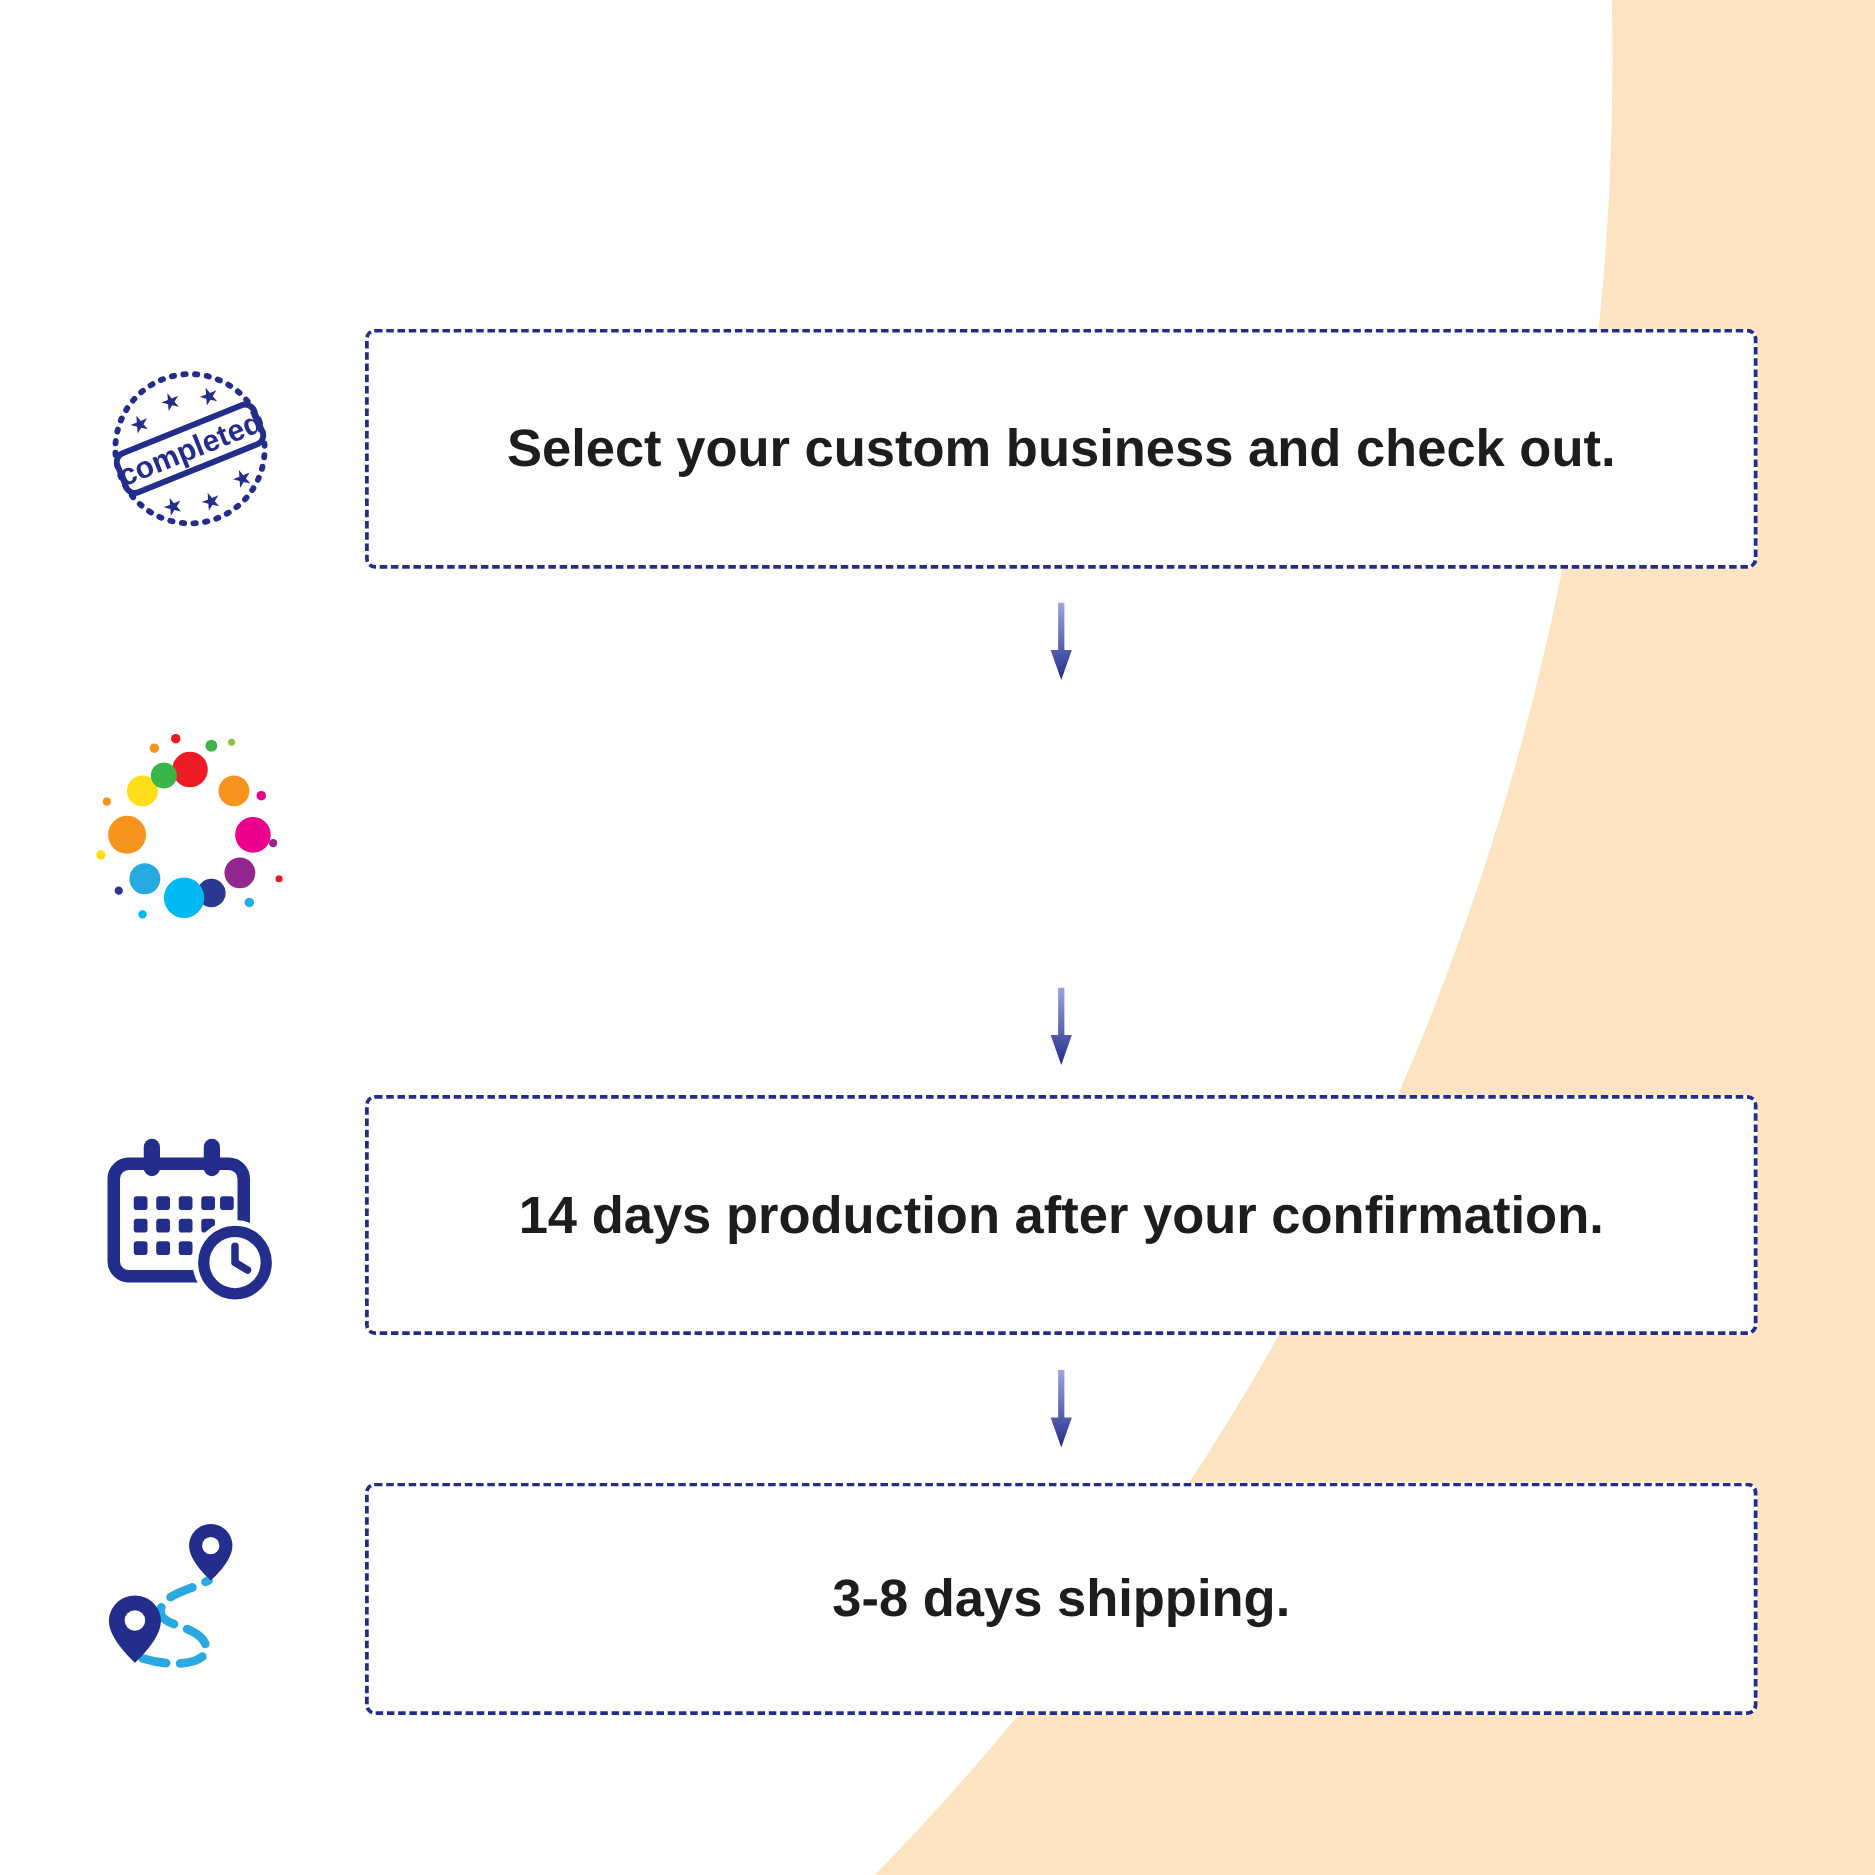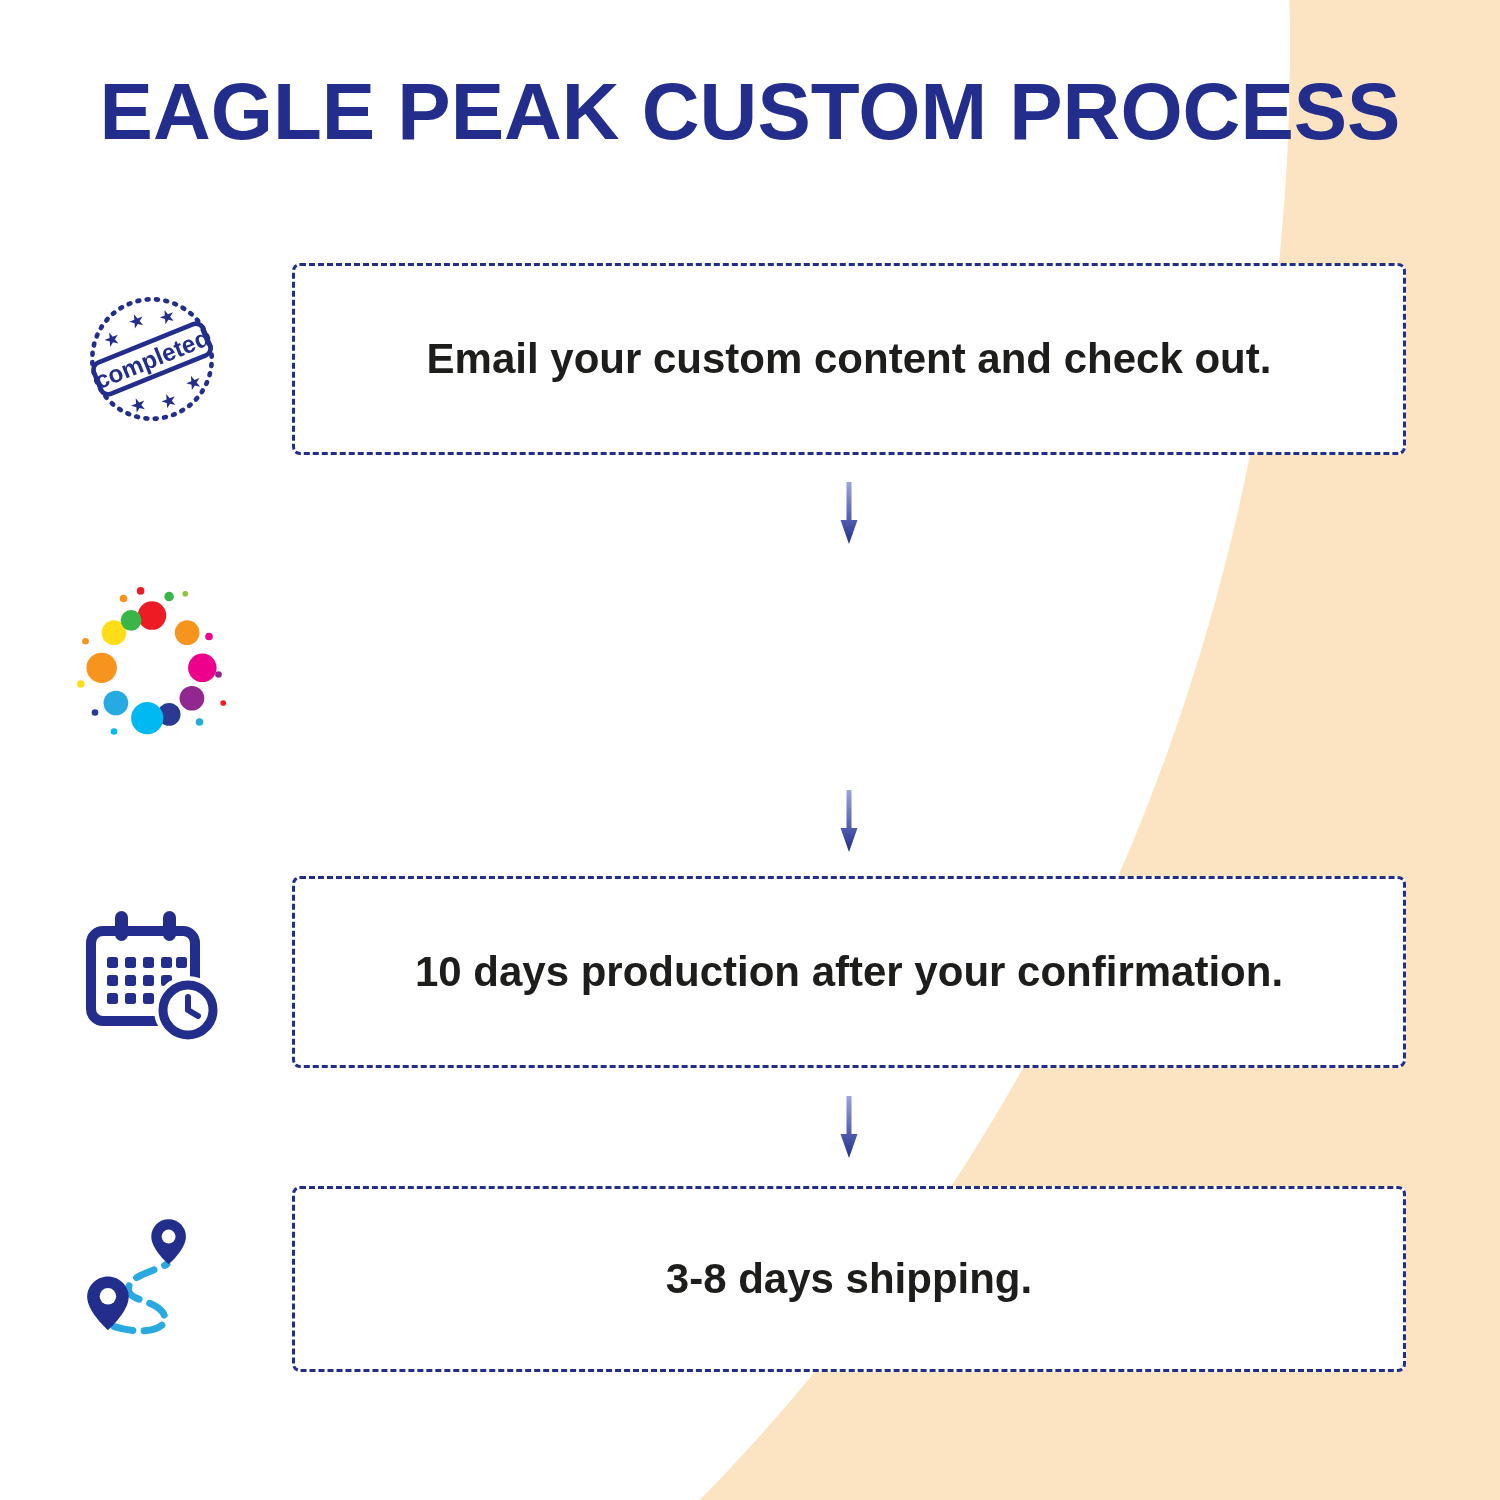--- a/index.html
+++ b/index.html
@@ -49,41 +49,40 @@
       <stop offset="0" stop-color="#9aa6dd"></stop>
       <stop offset="1" stop-color="#232e8c"></stop>
     </linearGradient>
   </defs>
 </svg>
 
 <div class="white-circle"></div>
 
 <div class="content">
 
-  <div class="title">EAGLE PEAK CUSTOM PROCESS</div>
 
   <div class="icon" id="icon-0">
     <svg viewBox="0 0 150 150">
       <g transform="rotate(-22 75 75)" fill="none" stroke="#232e8c">
         <circle cx="75" cy="75" r="64" stroke-width="5" stroke-dasharray="2 8" stroke-linecap="round"></circle>
         <rect x="12" y="57" width="126" height="36" rx="8" stroke-width="5" fill="#ffffff"></rect>
         <text class="stamp-text" x="75" y="84" font-size="26" text-anchor="middle" fill="#232e8c" stroke="none">completed</text>
         <g fill="#232e8c" stroke="none" font-size="20" text-anchor="middle">
           <text x="43" y="46">★</text>
             <text x="75" y="38">★</text>
             <text x="107" y="46">★</text>
           <text x="43" y="122">★</text>
             <text x="75" y="130">★</text>
             <text x="107" y="122">★</text>
         </g>
       </g>
     </svg>
   </div>
   <div class="step-box" id="box-0">
-    <span>Email your custom content and check out.</span>
+    <span>Select your custom business and check out.</span>
   </div>
 
   <div class="arrow" id="arrow-0">
     <svg viewBox="0 0 18 62">
         <polygon points="6.5,0 11.5,0 11.5,38 17.5,38 9,62 0.5,38 6.5,38" fill="url(#arrowGrad)"></polygon>
       </svg>
   </div>
 
   <div class="icon" id="icon-1">
     <svg viewBox="0 0 200 200">
@@ -139,21 +138,21 @@
         <rect x="32" y="96" width="11" height="11" rx="2.5"></rect>
           <rect x="50" y="96" width="11" height="11" rx="2.5"></rect>
           <rect x="68" y="96" width="11" height="11" rx="2.5"></rect>
       </g>
       <circle cx="113" cy="113" r="34" fill="#ffffff"></circle>
       <circle cx="113" cy="113" r="25" fill="#ffffff" stroke="#232e8c" stroke-width="9"></circle>
       <path d="M113 113 L113 100 M113 113 L123 119" stroke="#232e8c" stroke-width="6" stroke-linecap="round" fill="none"></path>
     </svg>
   </div>
   <div class="step-box" id="box-2">
-    <span>10 days production after your confirmation.</span>
+    <span>14 days production after your confirmation.</span>
   </div>
 
   <div class="arrow" id="arrow-2">
     <svg viewBox="0 0 18 62">
         <polygon points="6.5,0 11.5,0 11.5,38 17.5,38 9,62 0.5,38 6.5,38" fill="url(#arrowGrad)"></polygon>
       </svg>
   </div>
 
   <div class="icon" id="icon-3">
     <svg viewBox="0 0 150 150">

